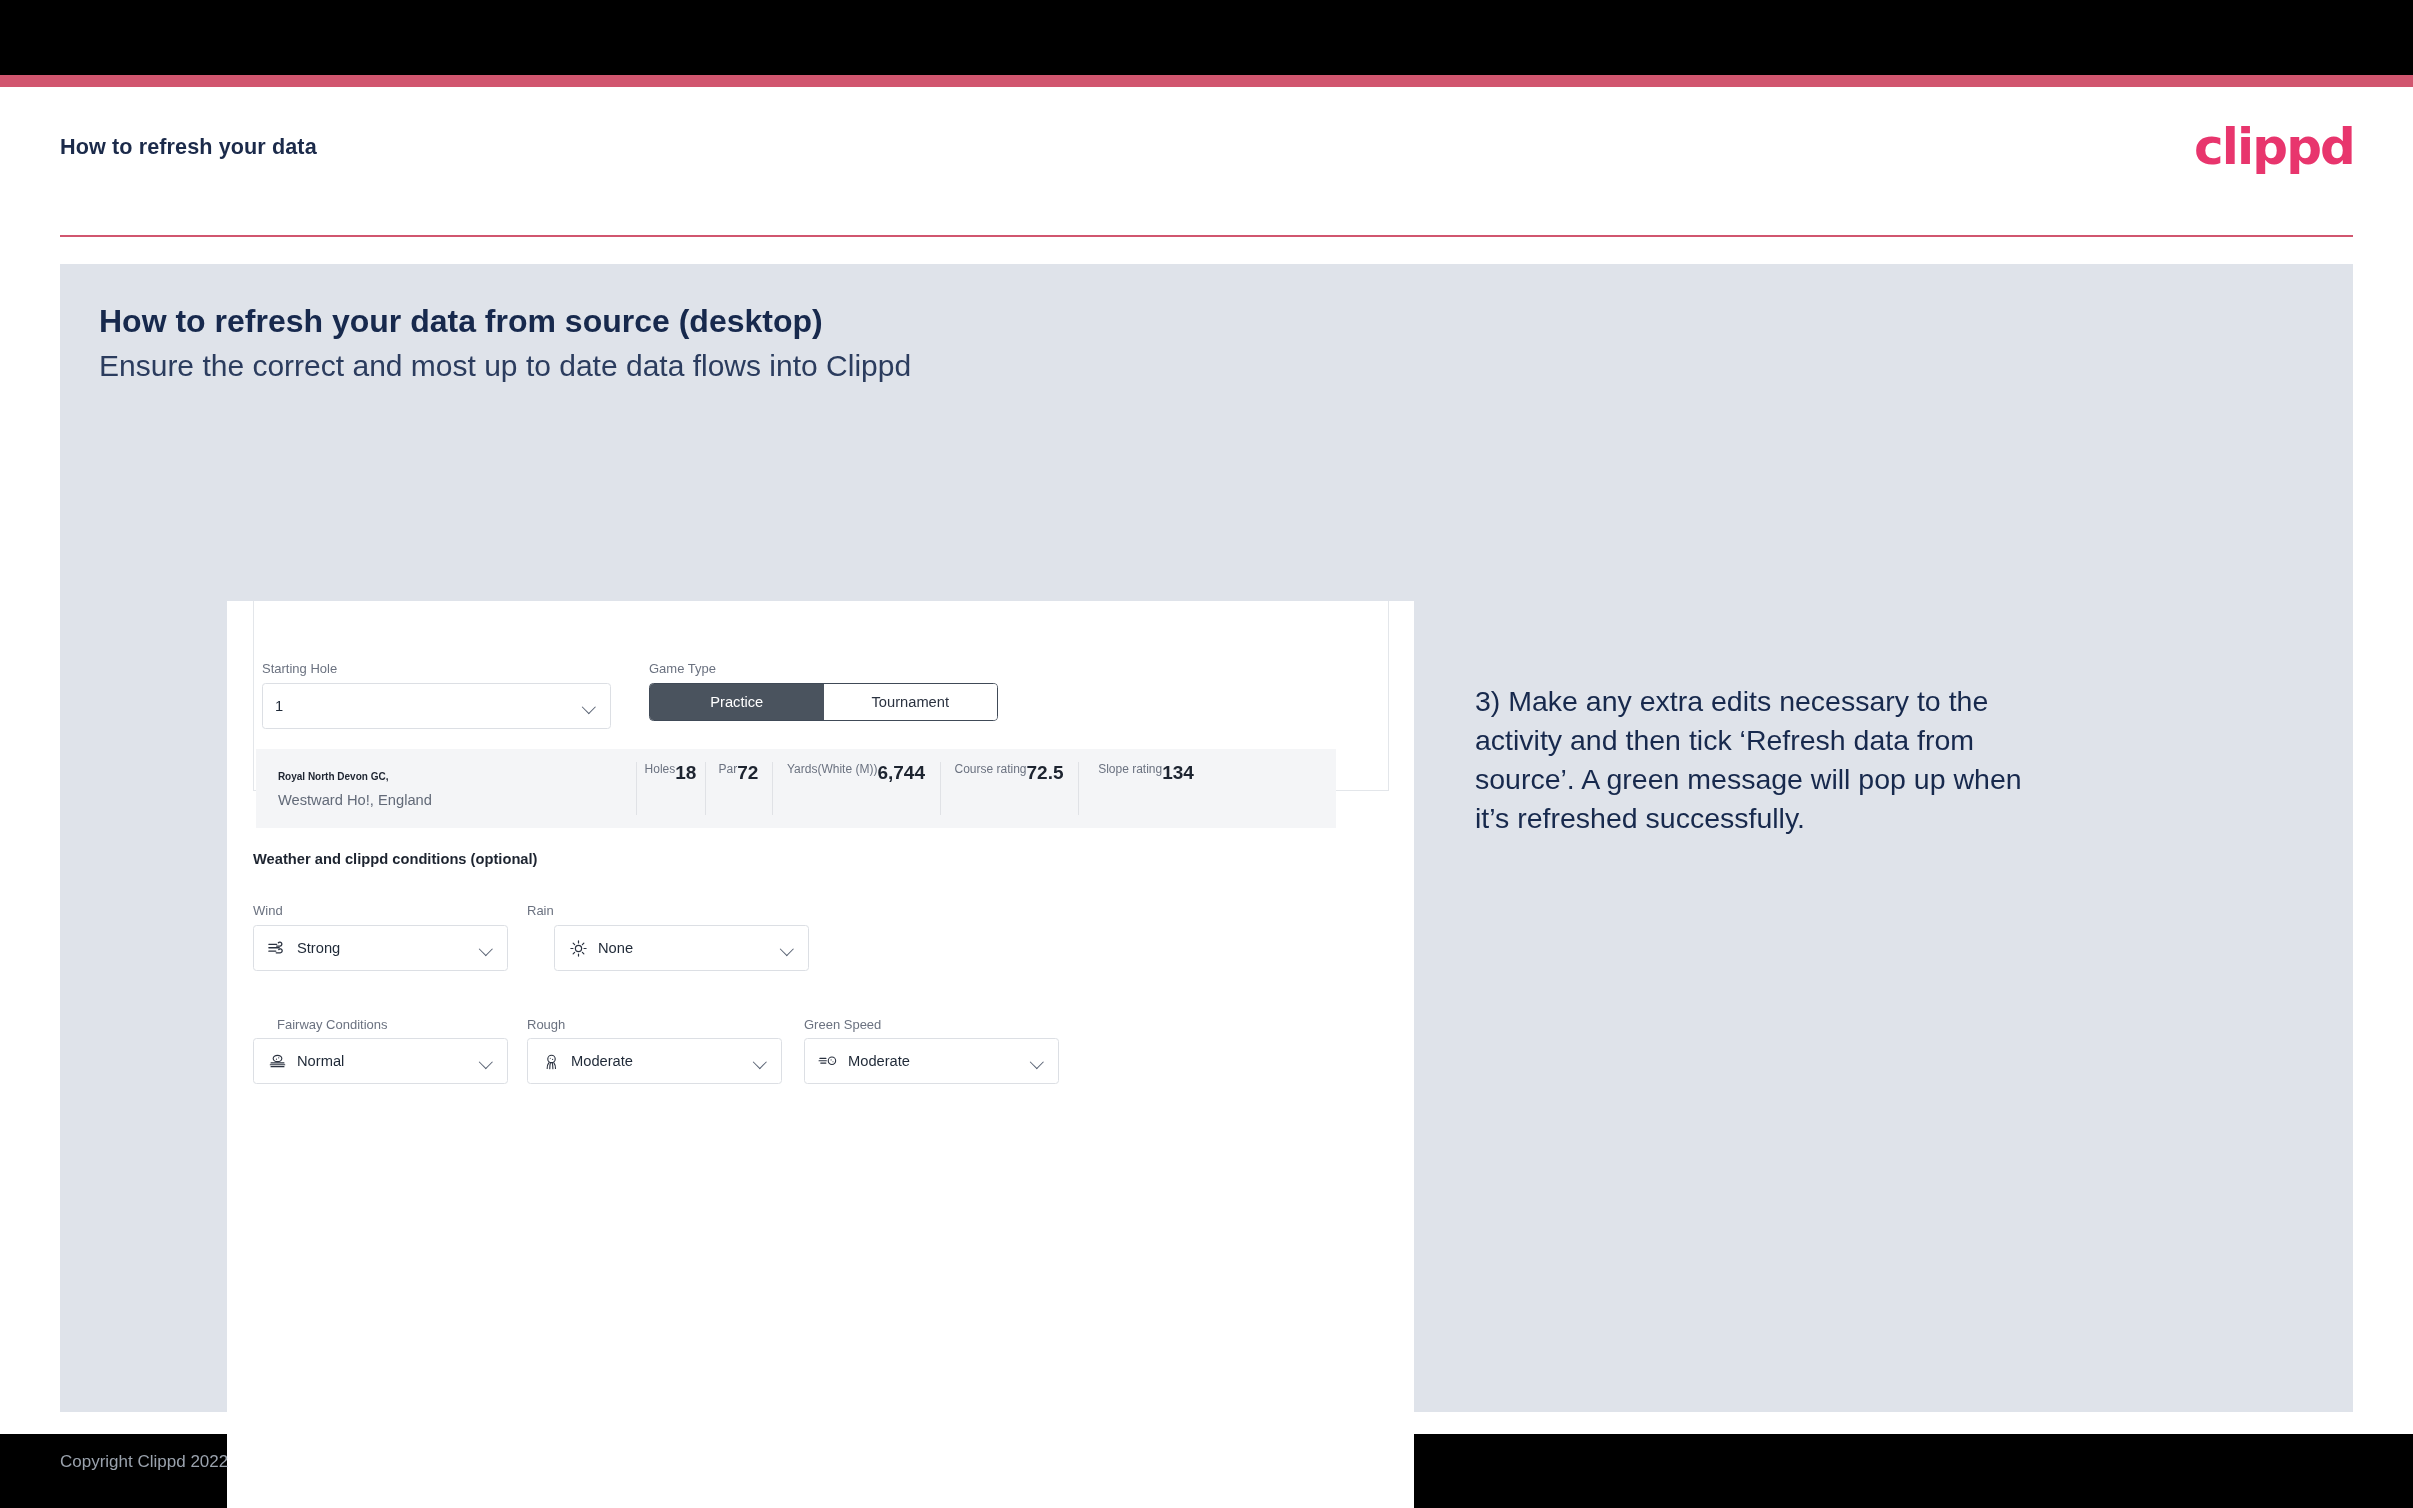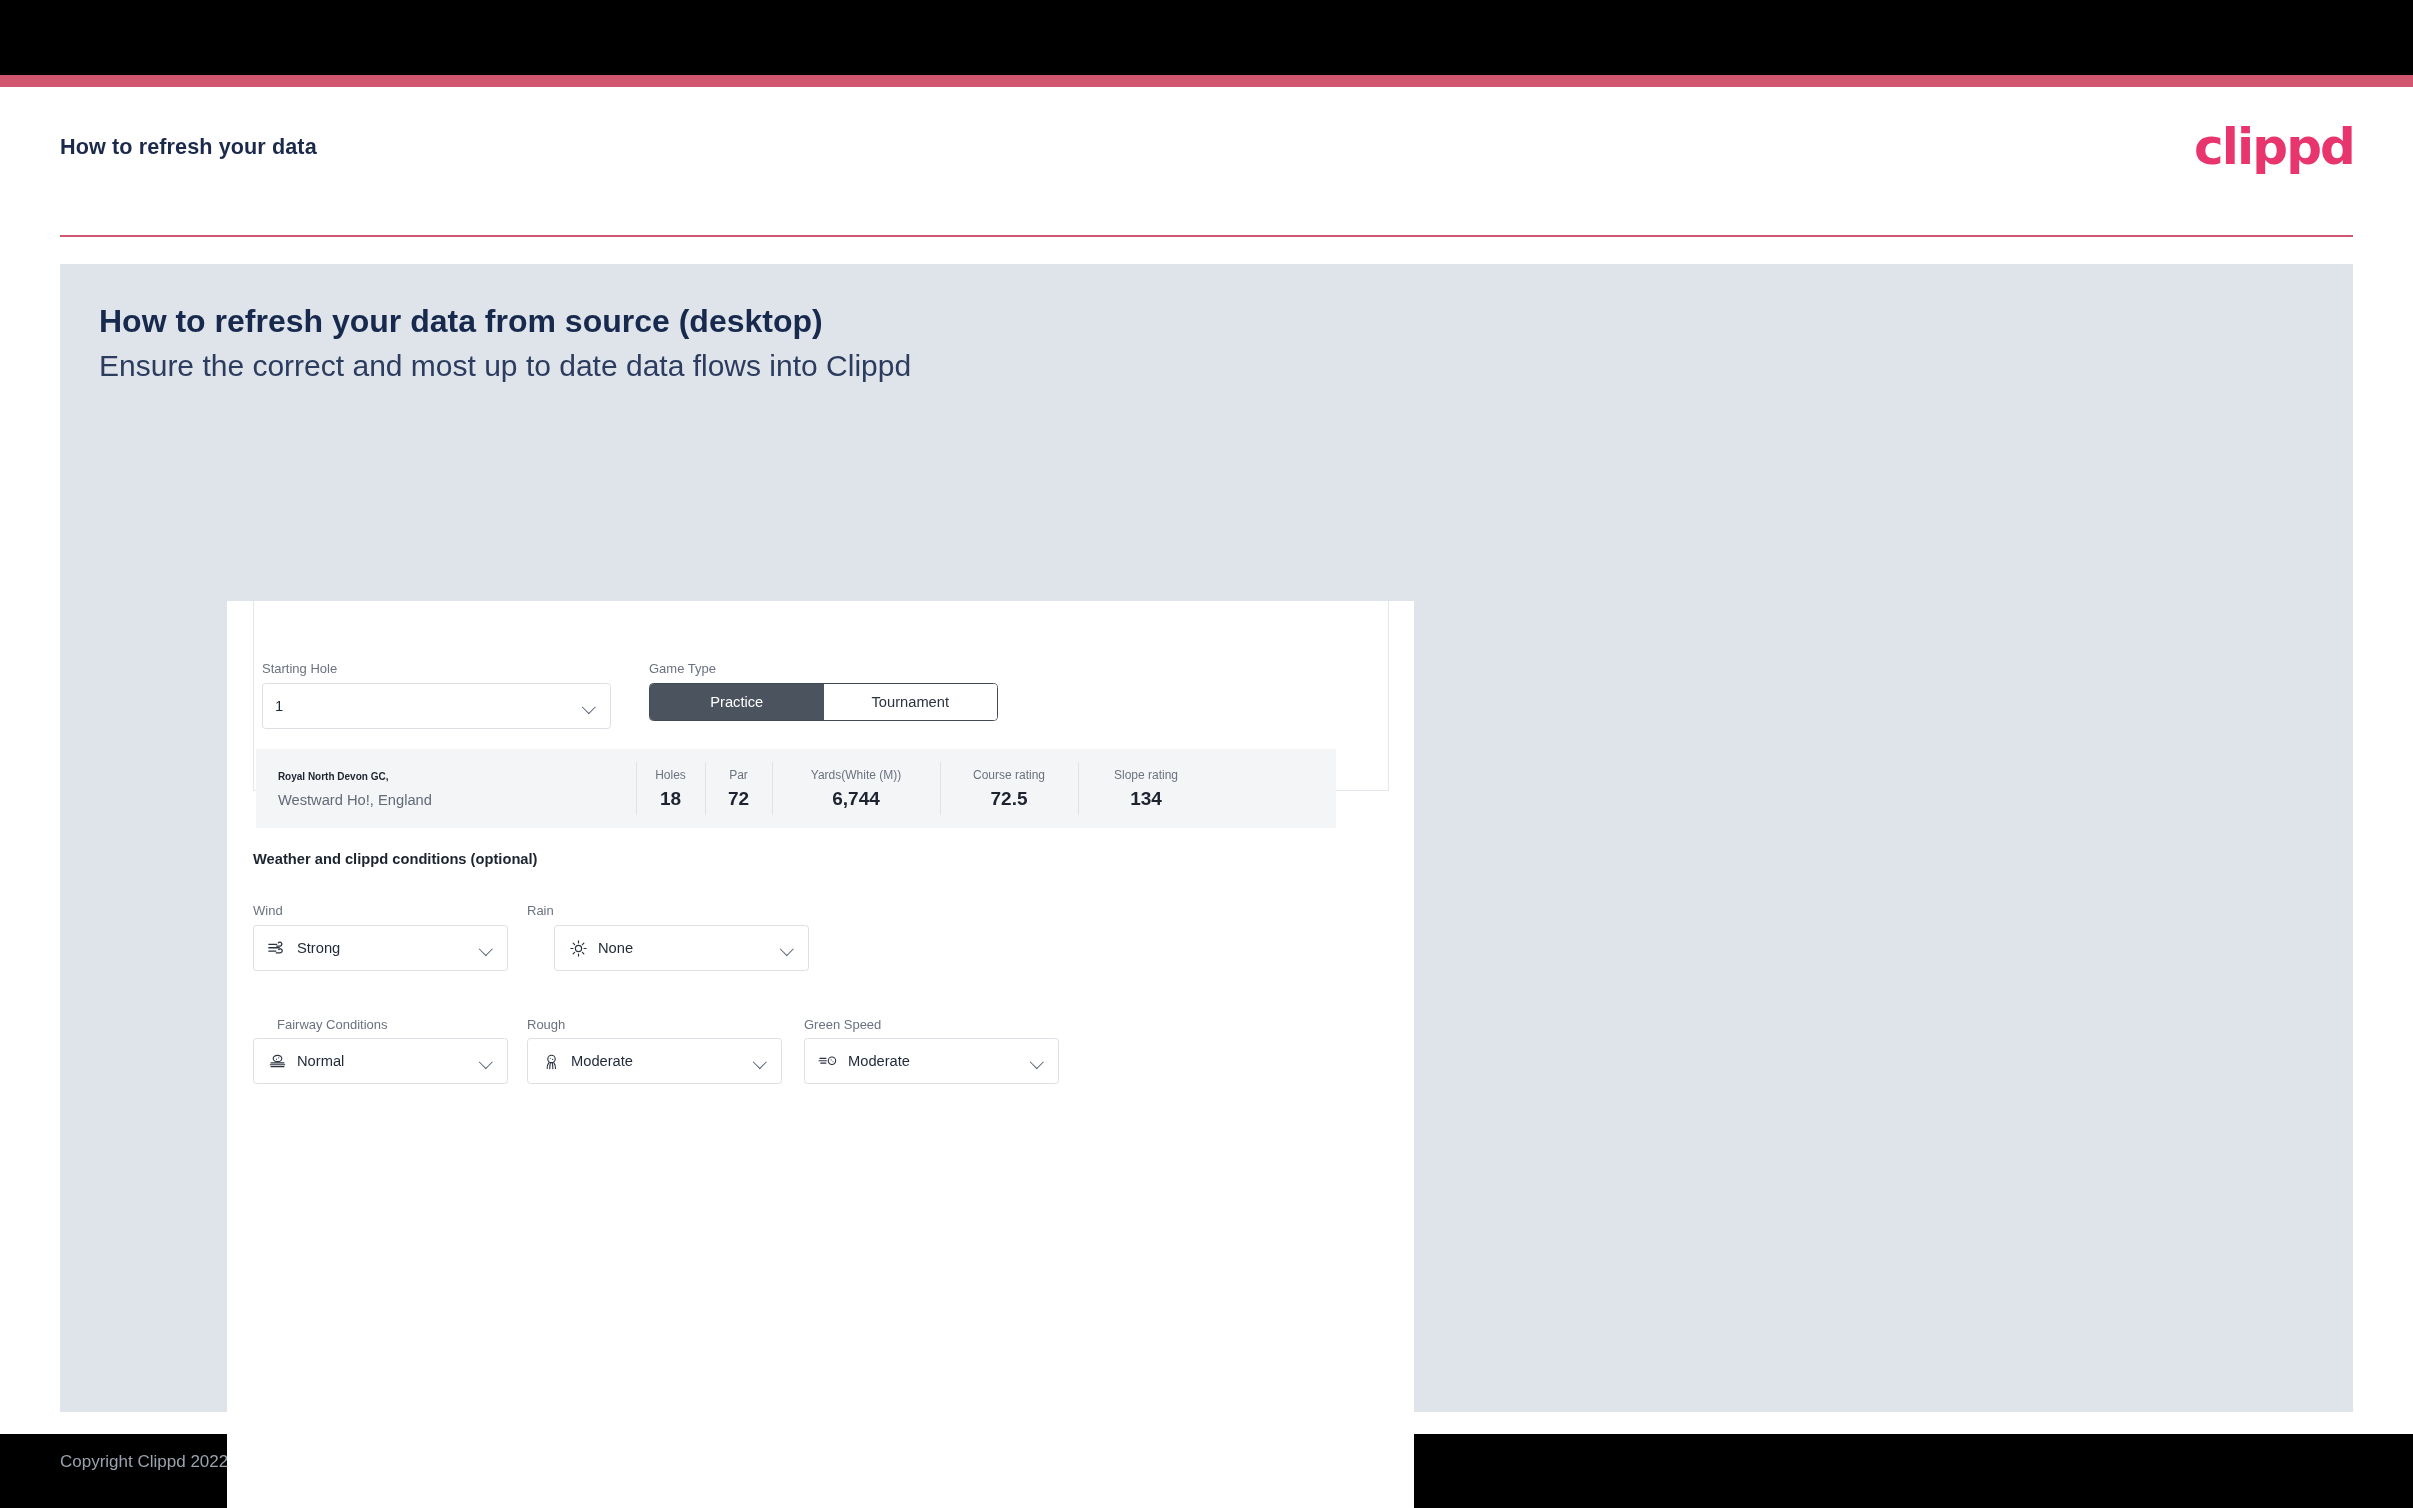--- a/index.html
+++ b/index.html
@@ -124,21 +124,21 @@
     background: #f4f5f7;
     display: flex; align-items: center;
   }
   .course-name {
     padding-left: 22.4px; width: 380px;
   }
   .course-name .n1 { font-size: 10px; font-weight: 700; color: #1d2430; line-height: 22.4px; }
   .course-name .n2 { font-size: 14.7px; font-weight: 400; color: #626a78; line-height: 22.4px; }
   .stat {
     text-align: center; border-left: 0.9px solid #e0e2e6;
-    height: 53px; display: flex; flex-direction: column; justify-content: center;
+    height: 53px; display: flex; flex-direction: row; justify-content: center;
   }
   .stat .lbl { font-size: 12px; color: #6b7280; margin-bottom: 6px; }
   .stat .num { font-size: 19px; font-weight: 700; color: #1d2430; }
 
   
   .sect-title {
     position: absolute; left: 26px; top: 250px;
     font-size: 14.7px; font-weight: 700; color: #1d2430;
   }
   .icon-slot {
@@ -163,20 +163,21 @@
 
   <div class="doc-title">How to refresh your data</div>
   <div class="brand-logo">clippd</div>
   <div class="header-rule"></div>
 
   <div class="panel">
 
     <div class="panel-h1">How to refresh your data from source (desktop)</div>
     <div class="panel-h2">Ensure the correct and most up to date data flows into Clippd</div>
 
+    <div class="instructions">3) Make any extra edits necessary to the activity and then tick ‘Refresh data from source’. A green message will pop up when it’s refreshed successfully.</div>
 
     <div class="app-card">
 
       <div class="form-box">
         
         
       </div>
 
       <div class="fld-label" style="left:35px; top:60px;">Starting Hole</div>
       <div class="select-box" style="left:35px; top:82px; width:349px;">

